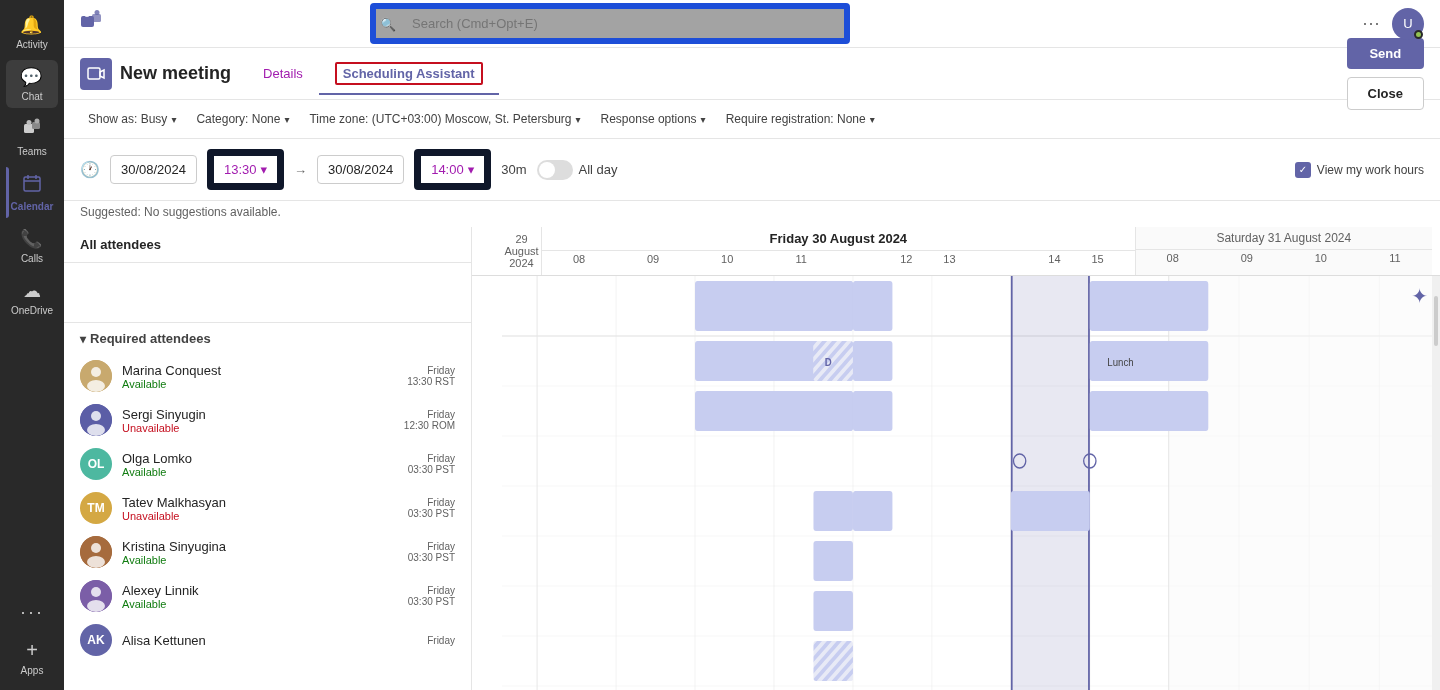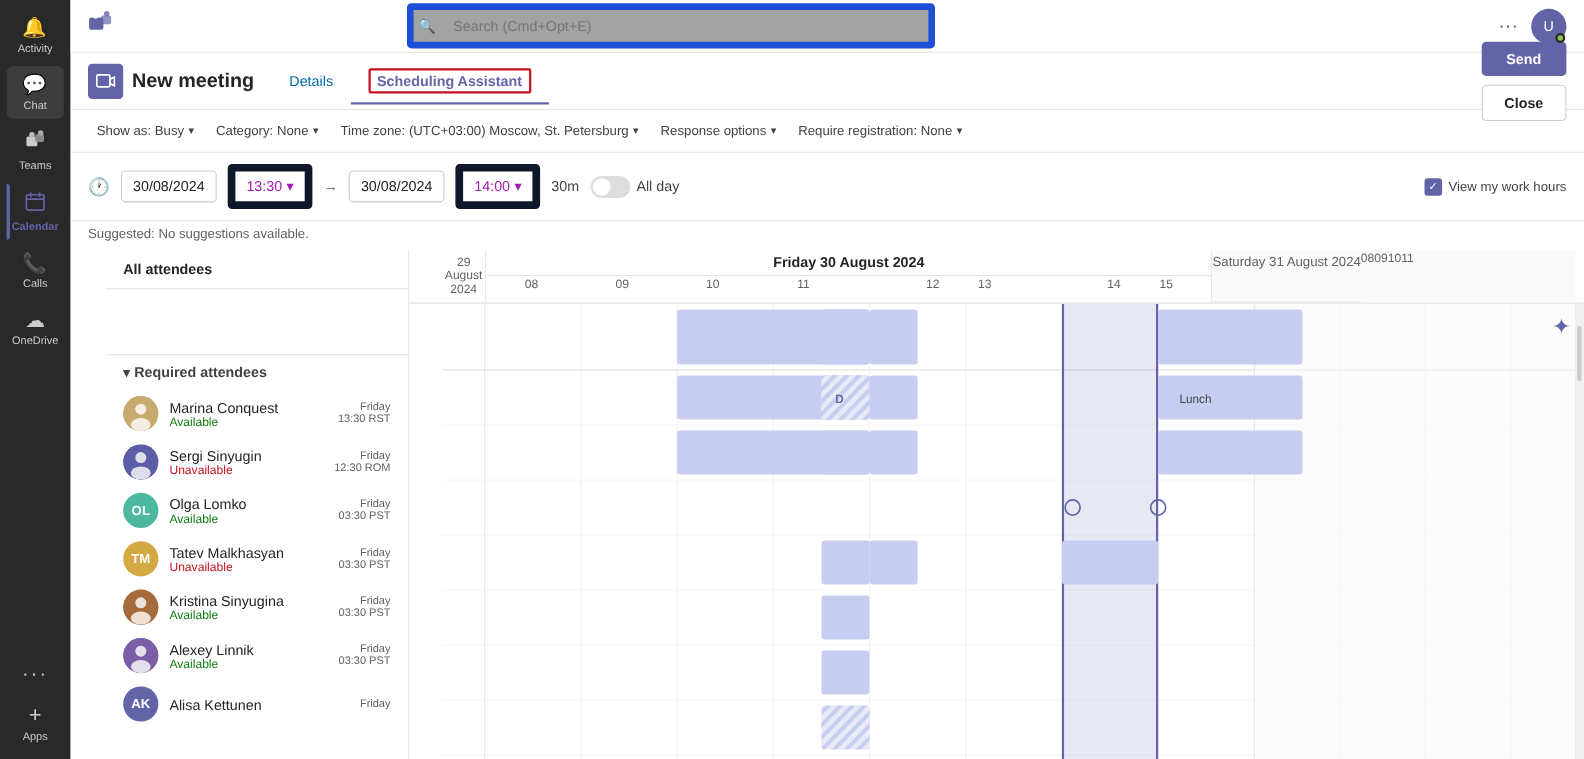--- a/index.html
+++ b/index.html
@@ -97,21 +97,21 @@
     }
     .meeting-icon {
       width: 32px; height: 32px; background: #6264a7; border-radius: 4px;
       display: flex; align-items: center; justify-content: center; color: #fff; font-size: 14px; flex-shrink: 0;
     }
     .meeting-title { font-size: 18px; font-weight: 600; color: #242424; margin-right: 8px; }
     .meeting-tabs { display: flex; align-items: center; gap: 0; }
     .meeting-tab {
       padding: 14px 16px 12px;
       font-size: 13px;
-      color: #0369a1;
+      color: #a21caf;
       cursor: pointer;
       border-bottom: 2px solid transparent;
       white-space: nowrap;
     }
     .meeting-tab.active {
       color: #6264a7;
       border-bottom: 2px solid #6264a7;
       font-weight: 600;
     }
     .meeting-actions { margin-left: auto; display: flex; gap: 8px; flex-direction: column; }
@@ -171,27 +171,26 @@
       width: 16px; height: 16px; background: #6264a7; border-radius: 3px;
       display: flex; align-items: center; justify-content: center; color: #fff; font-size: 10px;
     }
     .suggested-text { font-size: 12px; color: #616161; padding: 4px 16px 8px; }
 
     
     .calendar-area { display: flex; flex: 1; overflow: hidden; }
 
     
     .attendees-panel {
-      width: 308px;
+      width: 408px;
       flex-shrink: 0;
       border-right: 1px solid #e5e5e5;
       overflow-y: auto;
       display: flex;
       flex-direction: column;
-      padding-left: 32px;
     }
     .attendees-header {
       padding: 10px 16px;
       font-size: 13px;
       font-weight: 600;
       color: #242424;
       border-bottom: 1px solid #e5e5e5;
     }
     .required-section { }
     .required-label {
@@ -491,21 +490,21 @@
             <div style="flex:1;text-align:center;font-size:11px;color:#616161;padding:2px 0;">09</div>
             <div style="flex:1;text-align:center;font-size:11px;color:#616161;padding:2px 0;">10</div>
             <div style="flex:1;text-align:center;font-size:11px;color:#616161;padding:2px 0;">11</div>
             <div style="flex:1;text-align:right;font-size:11px;color:#616161;padding:2px 0;">12</div>
             <div style="flex:1;text-align:center;font-size:11px;color:#616161;padding:2px 0;">13</div>
             <div style="flex:1;text-align:right;font-size:11px;color:#616161;padding:2px 0;">14</div>
             <div style="flex:1;text-align:center;font-size:11px;color:#616161;padding:2px 0;">15</div>
           </div>
         </div>
 
-        <div style="flex:4; display:flex; flex-direction:row; background:#fafafa;">
+        <div style="flex:4; display:flex; flex-direction:column; background:#fafafa;">
           <div style="text-align:center; font-size:12px; color:#616161; padding:4px 0; border-bottom:1px solid #e5e5e5;">Saturday 31 August 2024</div>
           <div style="display:flex;">
             <div style="flex:1;text-align:center;font-size:11px;color:#616161;padding:2px 0;">08</div>
             <div style="flex:1;text-align:center;font-size:11px;color:#616161;padding:2px 0;">09</div>
             <div style="flex:1;text-align:center;font-size:11px;color:#616161;padding:2px 0;">10</div>
             <div style="flex:1;text-align:center;font-size:11px;color:#616161;padding:2px 0;">11</div>
           </div>
         </div>
 
         <div style="width:8px;"></div>

